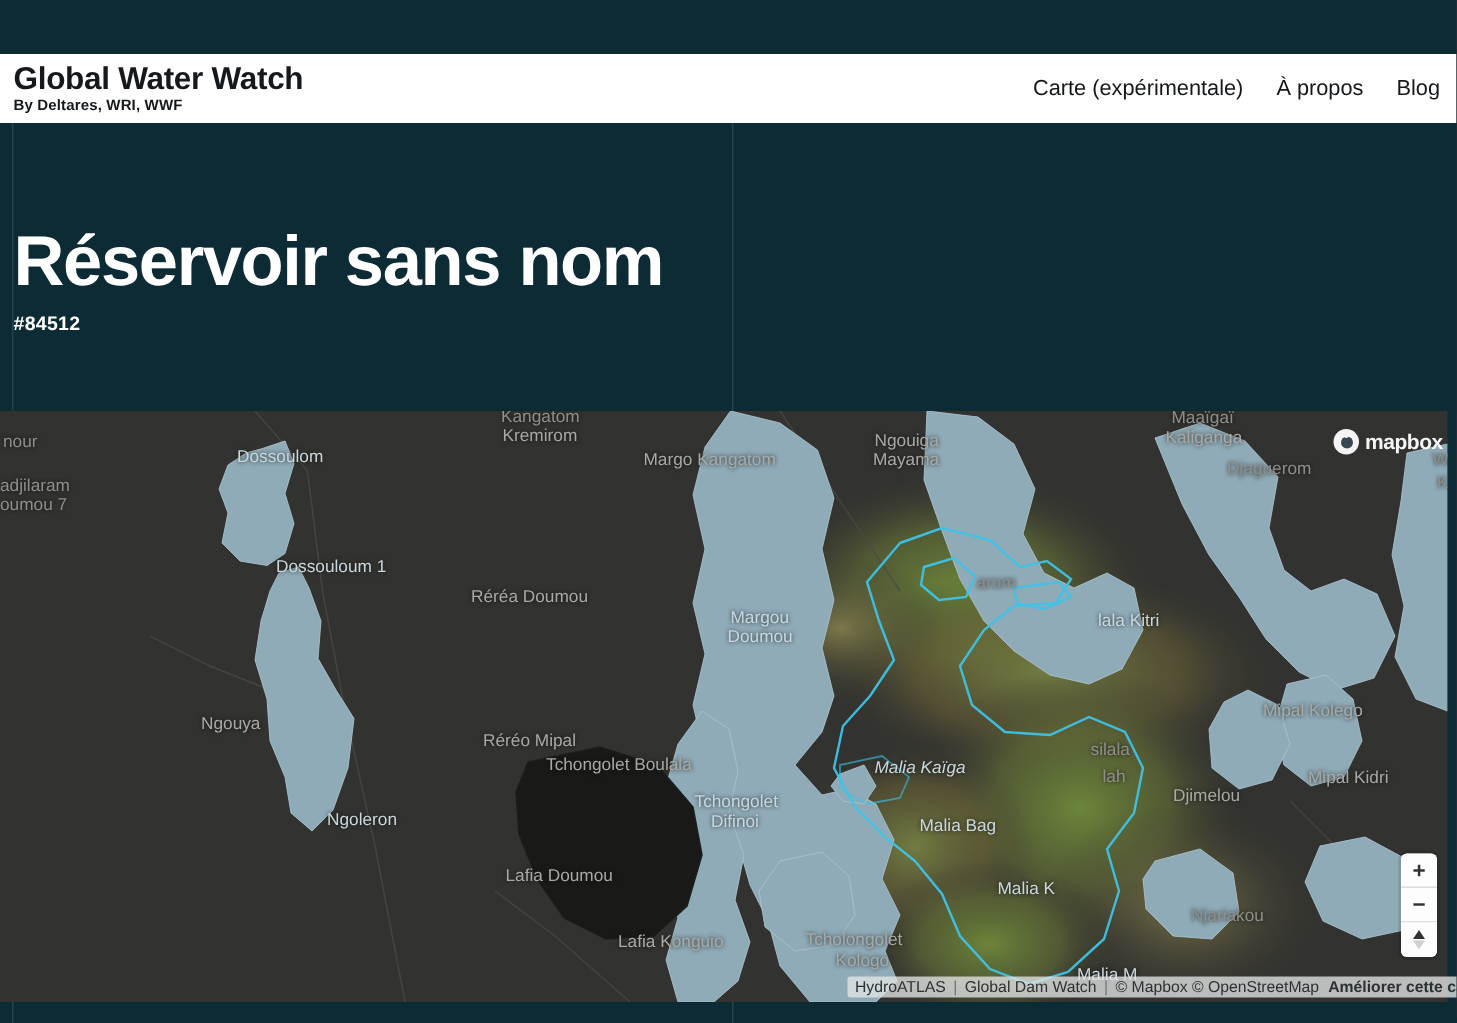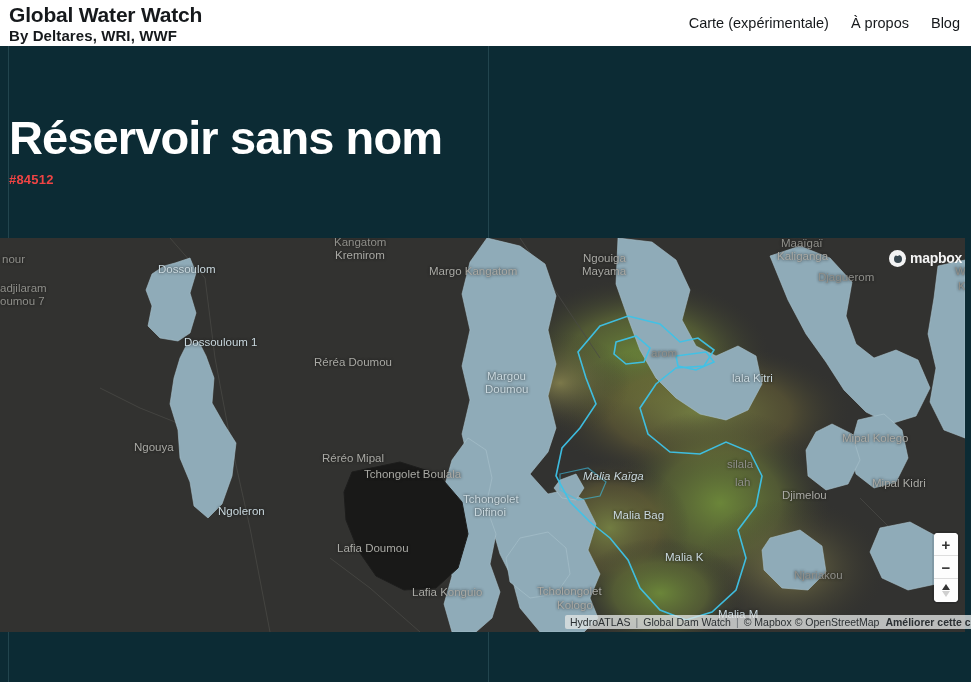--- a/index.html
+++ b/index.html
@@ -1,35 +1,35 @@
 <!DOCTYPE html>
 <html><head>
 <meta charset="utf-8">
 <style>
   * { margin:0; padding:0; box-sizing:border-box; }
   html,body { width:971px; height:682px; overflow:hidden; }
   body {
     font-family:"Liberation Sans", sans-serif;
     background:#0c2b34;
   }
-  #app { position:relative; width:971px; height:614px; }
+  #app { position:relative; width:971px; height:614px;margin-top:36px; }
 
   
   .header {
     position:absolute; top:0; left:0; width:971px; height:46px;
     background:#ffffff;
     display:flex; align-items:center; justify-content:space-between;
   }
   .brand { padding-left:9px; line-height:1; }
   .brand-title {
     font-size:21px; font-weight:700; color:#16191c;
     letter-spacing:-0.2px; display:block;
   }
   .brand-sub {
-    font-size:15px; font-weight:700; color:#16191c;
+    font-size:10px; font-weight:700; color:#16191c;
     margin-top:3px; display:block; letter-spacing:0.1px;
   }
   .nav { display:flex; align-items:center; gap:22px; padding-right:11px; }
   .nav-link {
     font-size:14.5px; color:#15181b; text-decoration:none;
     white-space:nowrap;
   }
 
   
   .hero {
@@ -39,21 +39,21 @@
   .gridline {
     position:absolute; top:0; bottom:0; width:1px;
     background:rgba(125,175,185,0.20);
   }
   .hero-text { position:absolute; left:9px; top:68px; }
   .hero-title {
     font-size:47px; font-weight:700; color:#ffffff;
     letter-spacing:-0.9px; line-height:1; white-space:nowrap;
   }
   .hero-id {
-    font-size:13px; font-weight:700; color:#ef4444;
+    font-size:13px; font-weight:700; color:#ffffff;
     margin-top:11px; letter-spacing:0.2px;
   }
 
   
   .map-wrap {
     position:absolute; left:0; top:238px; width:965px; height:394px;
     overflow:hidden; background:#323230;
   }
   .map-canvas { position:absolute; inset:0; }
   .map-svg { position:absolute; inset:0; width:965px; height:394px; }

